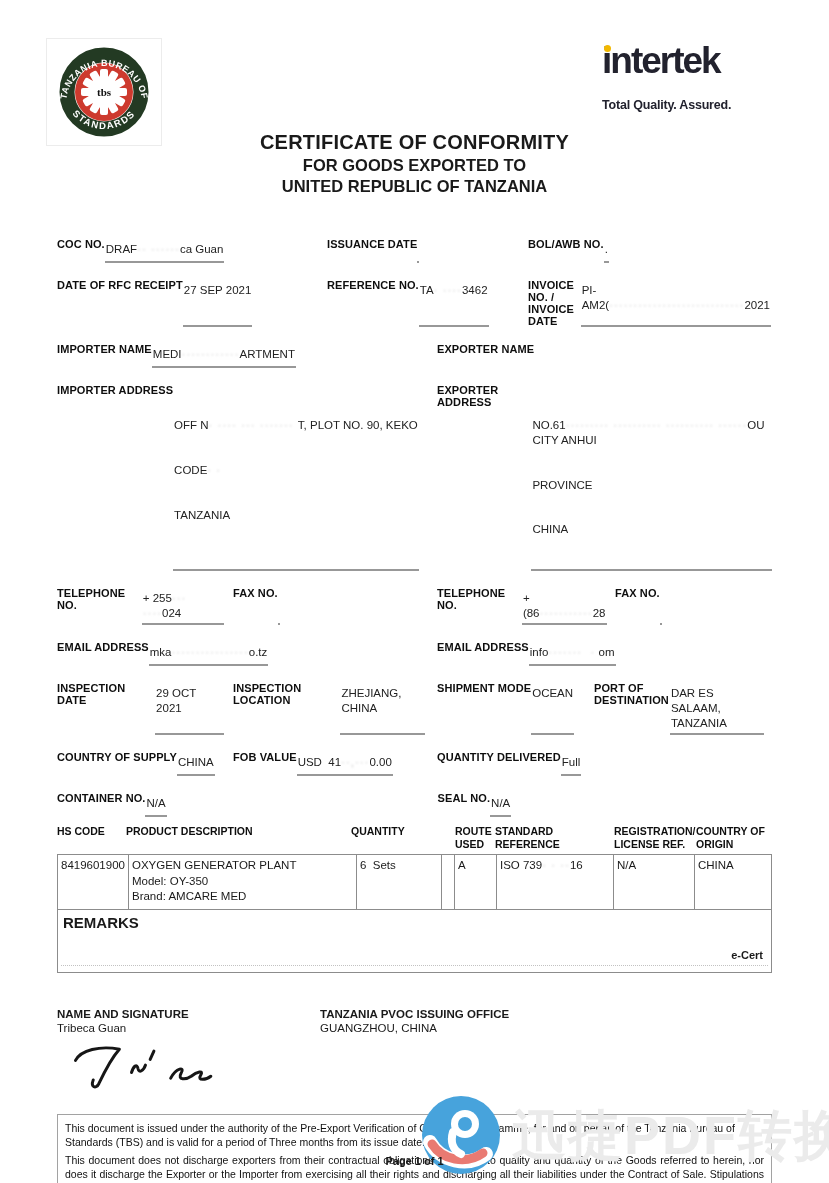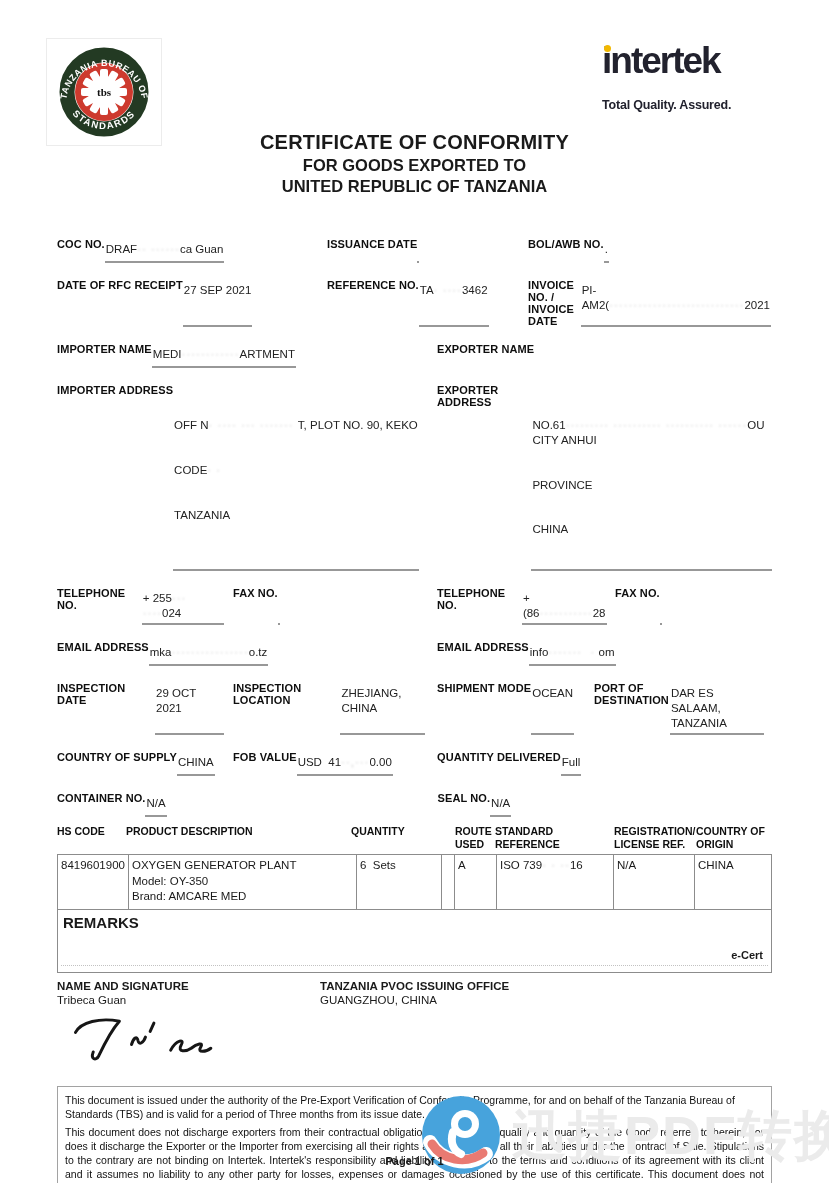--- a/index.html
+++ b/index.html
@@ -32,21 +32,21 @@
   .td{box-sizing:border-box;border-right:1px solid #8c8c8c;min-height:54px;
       font-size:11.5px;padding:3px 3px;line-height:1.35;}
   .td:last-child{border-right:none;}
   .remarks-box{margin:0 57px;width:715px;box-sizing:border-box;height:63px;position:relative;
                border-left:1px solid #8c8c8c;border-right:1px solid #8c8c8c;border-bottom:1px solid #8c8c8c;}
   .remarks-label{font-weight:700;font-size:15px;padding:4px 5px;}
   .ecert{position:absolute;right:8px;bottom:11px;font-weight:700;font-size:11px;margin-left:45px;}
   .remarks-dotted{position:absolute;left:3px;right:3px;bottom:6px;border-top:1px dotted #c2c2c2;}
   
   .sig-row{display:flex;margin:7px 57px 0 57px;}
-  .sig-label{font-weight:700;font-size:11.5px;}
+  .sig-label{font-weight:700;font-size:11.5px;margin-top:28px;}
   .sig-val{font-size:11.5px;margin-top:2px;}
   
   .disc{margin:16px 57px 0 57px;border:1px solid #a2a2a2;padding:2px 7px 4px 7px;}
   .disc p{margin:4px 0;font-size:10.5px;line-height:1.34;color:#111;}
   .disc p.just{text-align:justify;}
   
   .wm{position:absolute;left:420px;top:1094px;display:flex;align-items:center;z-index:0;}
   .wm-text{margin-left:10px;font-size:54px;font-weight:700;color:#ebebeb;letter-spacing:2px;
            white-space:nowrap;line-height:1;}
   .pagenum{position:absolute;left:0;right:0;top:1155px;text-align:center;

